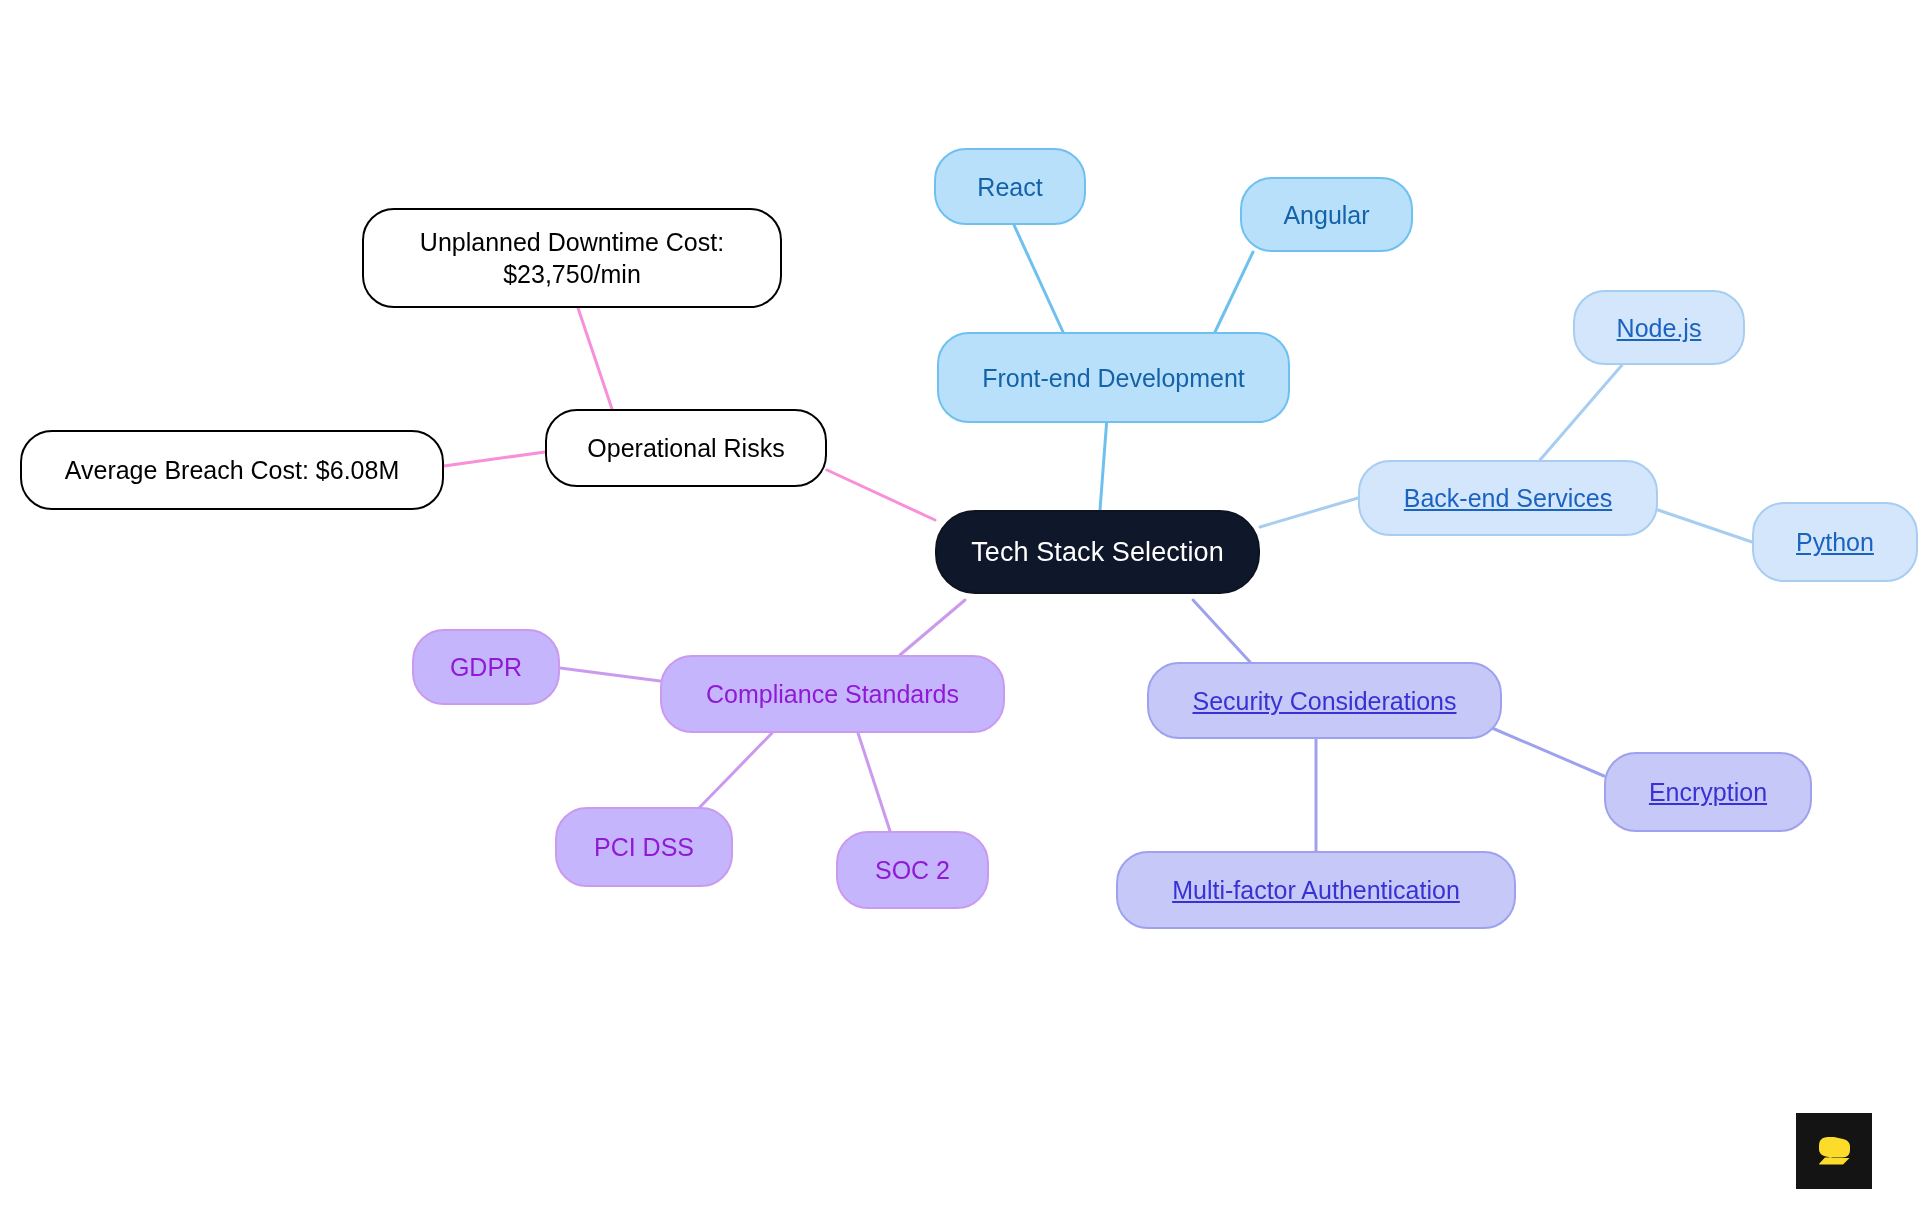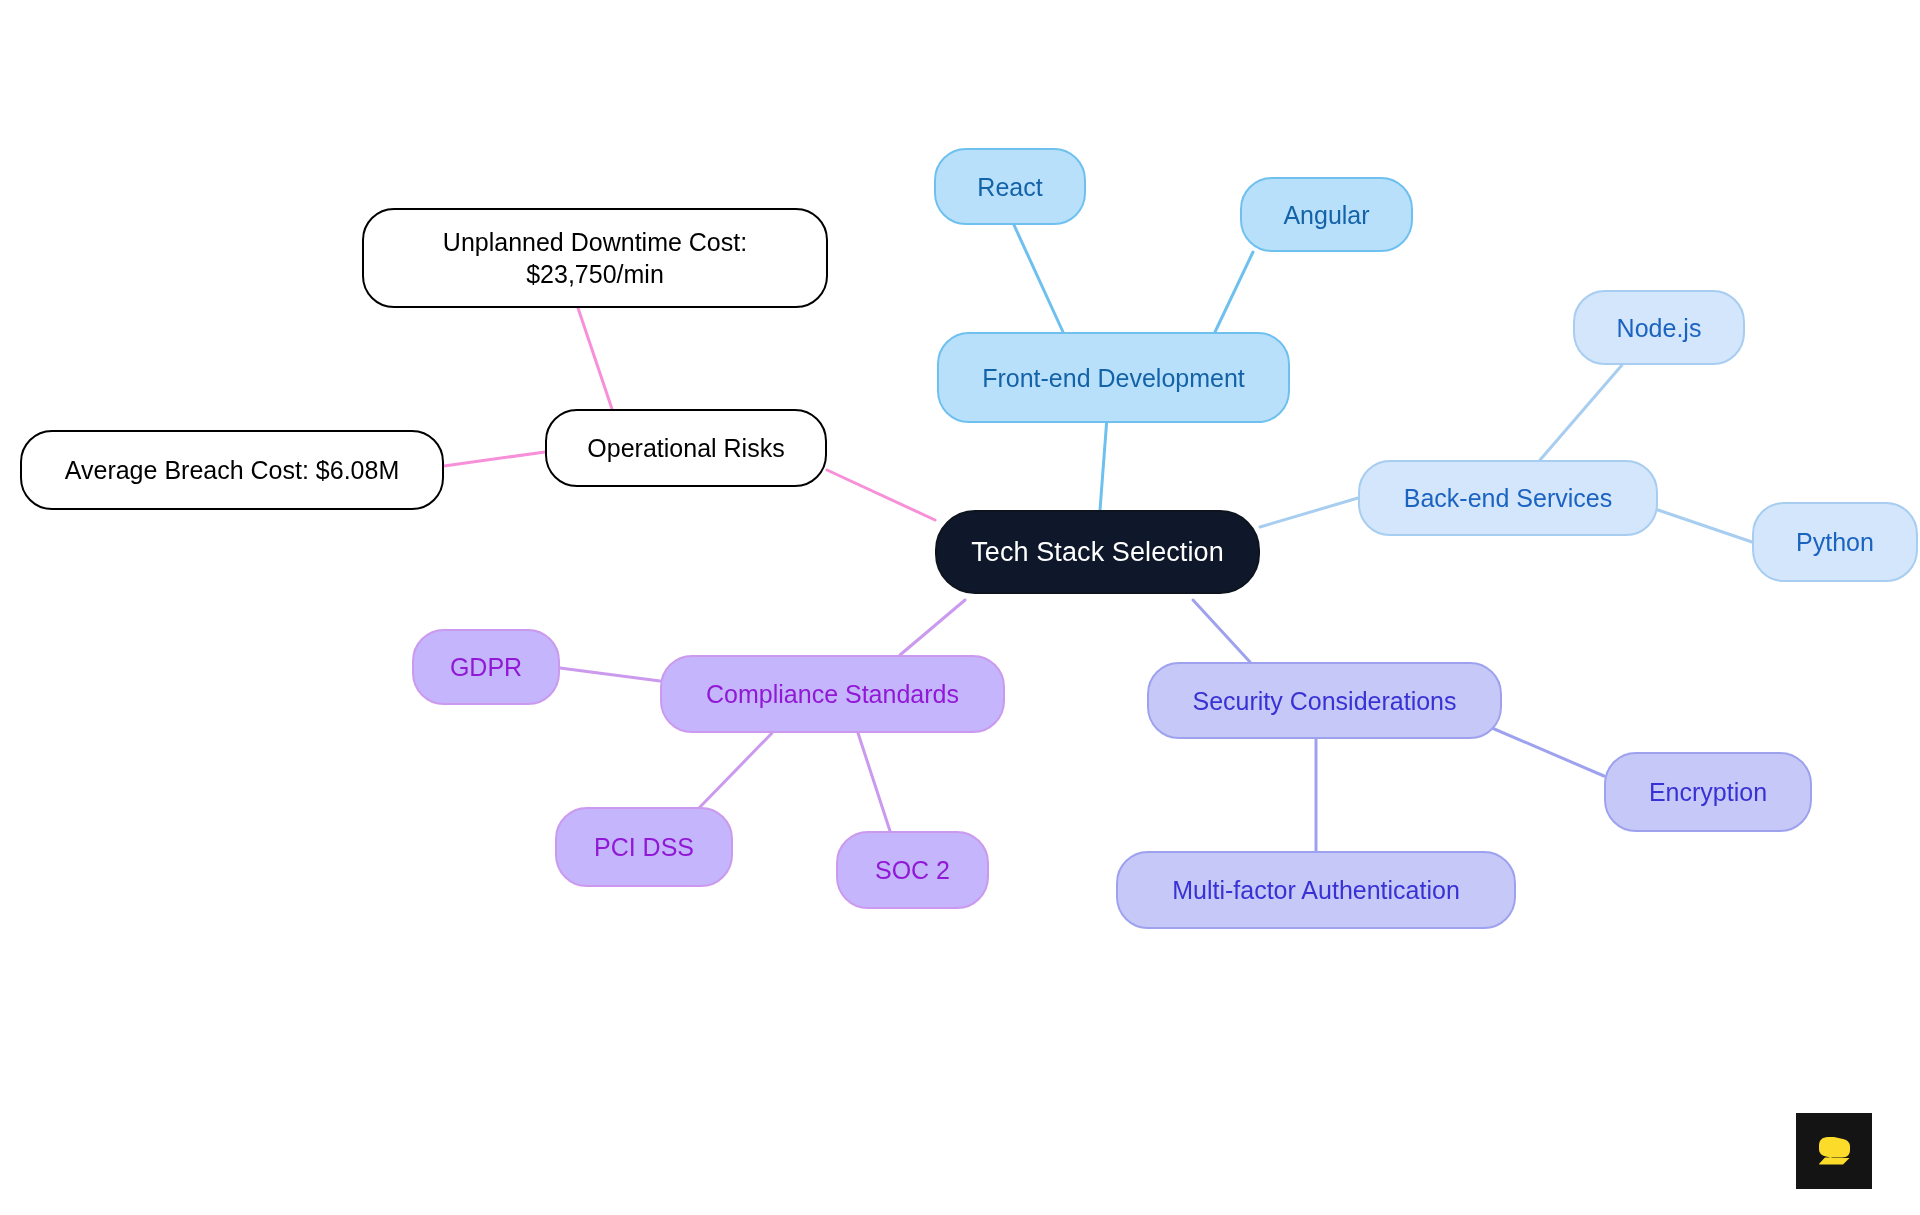--- a/index.html
+++ b/index.html
@@ -47,25 +47,27 @@
   }
   .node.frontend {
     background: #b9e0fb;
     border-color: #6ec0ef;
     color: #1463a8;
   }
   .node.backend {
     background: #d3e6fb;
     border-color: #a7cdf0;
     color: #1a63c0;
+    text-decoration: underline;
   }
   .node.security {
     background: #c6c8f8;
     border-color: #9ea2ee;
     color: #3832d4;
+    text-decoration: underline;
   }
   .node.compliance {
     background: #c4b5fd;
     border-color: #cb9aee;
     color: #9119d6;
   }
   .logo-badge {
     position: absolute;
     display: flex;
     align-items: center;
@@ -104,21 +106,21 @@
       <div class="node backend" style="left: 1573px; top: 290px; width: 172px; height: 75px; font-size: 25px;">Node.js</div>
       <div class="node backend" style="left: 1752px; top: 502px; width: 166px; height: 80px; font-size: 25px;">Python</div>
       <div class="node security" style="left: 1147px; top: 662px; width: 355px; height: 77px; font-size: 25px;">Security Considerations</div>
       <div class="node security" style="left: 1604px; top: 752px; width: 208px; height: 80px; font-size: 25px;">Encryption</div>
       <div class="node security" style="left: 1116px; top: 851px; width: 400px; height: 78px; font-size: 25px;">Multi-factor Authentication</div>
       <div class="node compliance" style="left: 660px; top: 655px; width: 345px; height: 78px; font-size: 25px;">Compliance Standards</div>
       <div class="node compliance" style="left: 412px; top: 629px; width: 148px; height: 76px; font-size: 25px;">GDPR</div>
       <div class="node compliance" style="left: 555px; top: 807px; width: 178px; height: 80px; font-size: 25px;">PCI DSS</div>
       <div class="node compliance" style="left: 836px; top: 831px; width: 153px; height: 78px; font-size: 25px;">SOC 2</div>
       <div class="node risks" style="left: 545px; top: 409px; width: 282px; height: 78px; font-size: 25px;">Operational Risks</div>
-      <div class="node risks" style="left: 362px; top: 208px; width: 466px; height: 100px; font-size: 25px;">Unplanned Downtime Cost:
+      <div class="node risks" style="left: 362px; top: 208px; width: 420px; height: 100px; font-size: 25px;">Unplanned Downtime Cost:
 $23,750/min</div>
       <div class="node risks" style="left: 20px; top: 430px; width: 424px; height: 80px; font-size: 25px;">Average Breach Cost: $6.08M</div>
       <div class="logo-badge" style="left: 1796px; top: 1113px; width: 76px; height: 76px; background: rgb(20, 20, 20);">
         <svg width="46" height="46" viewBox="0 0 46 46">
           <path d="M38 9 L17 9 C11 9 8 12.5 8 17.5 L8 21 C8 25 10.5 27.5 15 28.5 L24 30.5 L24 36 L8 36 L14 29.5 L31 29.5 C36.5 29.5 39 26.5 39 22 L39 18.5 C39 14.5 36.5 12 32 11 L23 9 Z" fill="#fcdb2b"></path>
           <path d="M8 36.5 L14 30 L38.5 30 L32 36.5 Z" fill="#fcdb2b"></path>
         </svg>
       </div>
     </div>
 </div>

